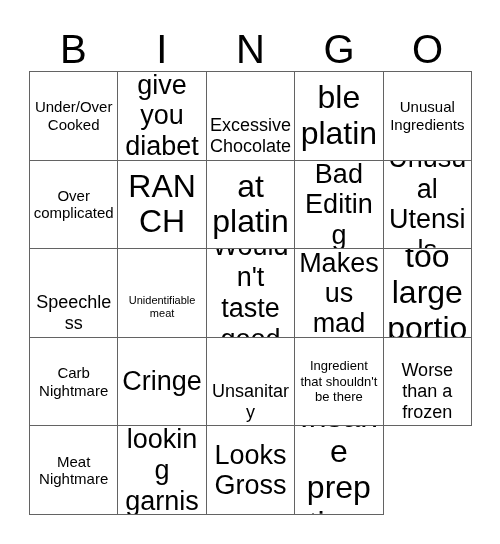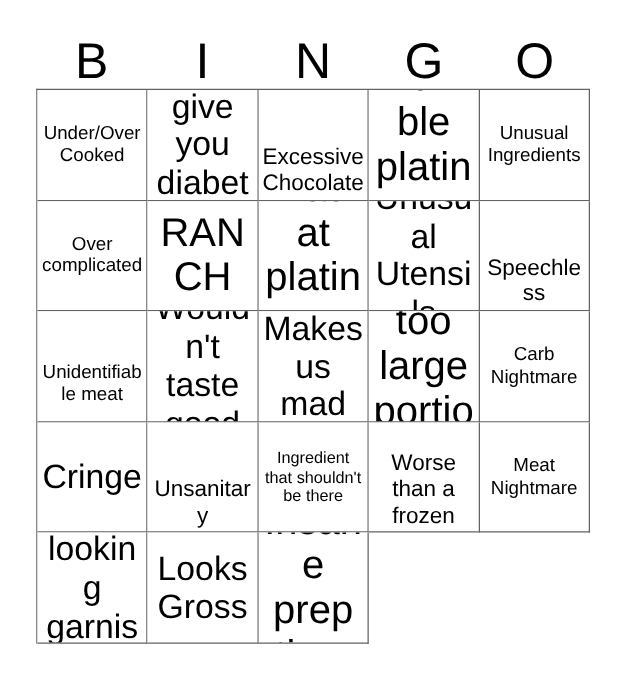--- a/index.html
+++ b/index.html
@@ -72,21 +72,21 @@
     color: #000000;
     word-wrap: break-word;
   }
   
   .fs-xxl .cell-text { font-size: 27px; line-height: 1.12; }
   .fs-xl  .cell-text { font-size: 32px; line-height: 1.12; }
   .fs-lg  .cell-text { font-size: 27px; line-height: 1.14; }
   .fs-md  .cell-text { font-size: 18px; line-height: 1.16; margin-top: 40px; }
   .fs-sm  .cell-text { font-size: 15px; line-height: 1.18; }
   .fs-xs  .cell-text { font-size: 13px; line-height: 1.2; }
-  .fs-xxs .cell-text { font-size: 15px; line-height: 1.22; margin-top: 28px; }
+  .fs-xxs .cell-text { font-size: 11px; line-height: 1.22; margin-top: 28px; }
 </style>
 </head>
 <body>
 
 <div class="card">
 
   <div class="header-row">
     <div class="header-letter">B</div>
     <div class="header-letter">I</div>
     <div class="header-letter">N</div>
@@ -113,20 +113,23 @@
       </div>
 
     <div class="cell fs-sm">
         <span class="cell-text">Over complicated</span>
       </div>
     <div class="cell fs-xl">
         <span class="cell-text">RANCH</span>
       </div>
     <div class="cell fs-xl">
         <span class="cell-text">Bad at plating</span>
+      </div>
+    <div class="cell fs-xxl">
+        <span class="cell-text">Bad Editing</span>
       </div>
     <div class="cell fs-lg">
         <span class="cell-text">Unusual Utensils</span>
       </div>
 
     <div class="cell fs-md">
         <span class="cell-text">Speechless</span>
       </div>
     <div class="cell fs-xxs">
         <span class="cell-text">Unidentifiable meat</span>

